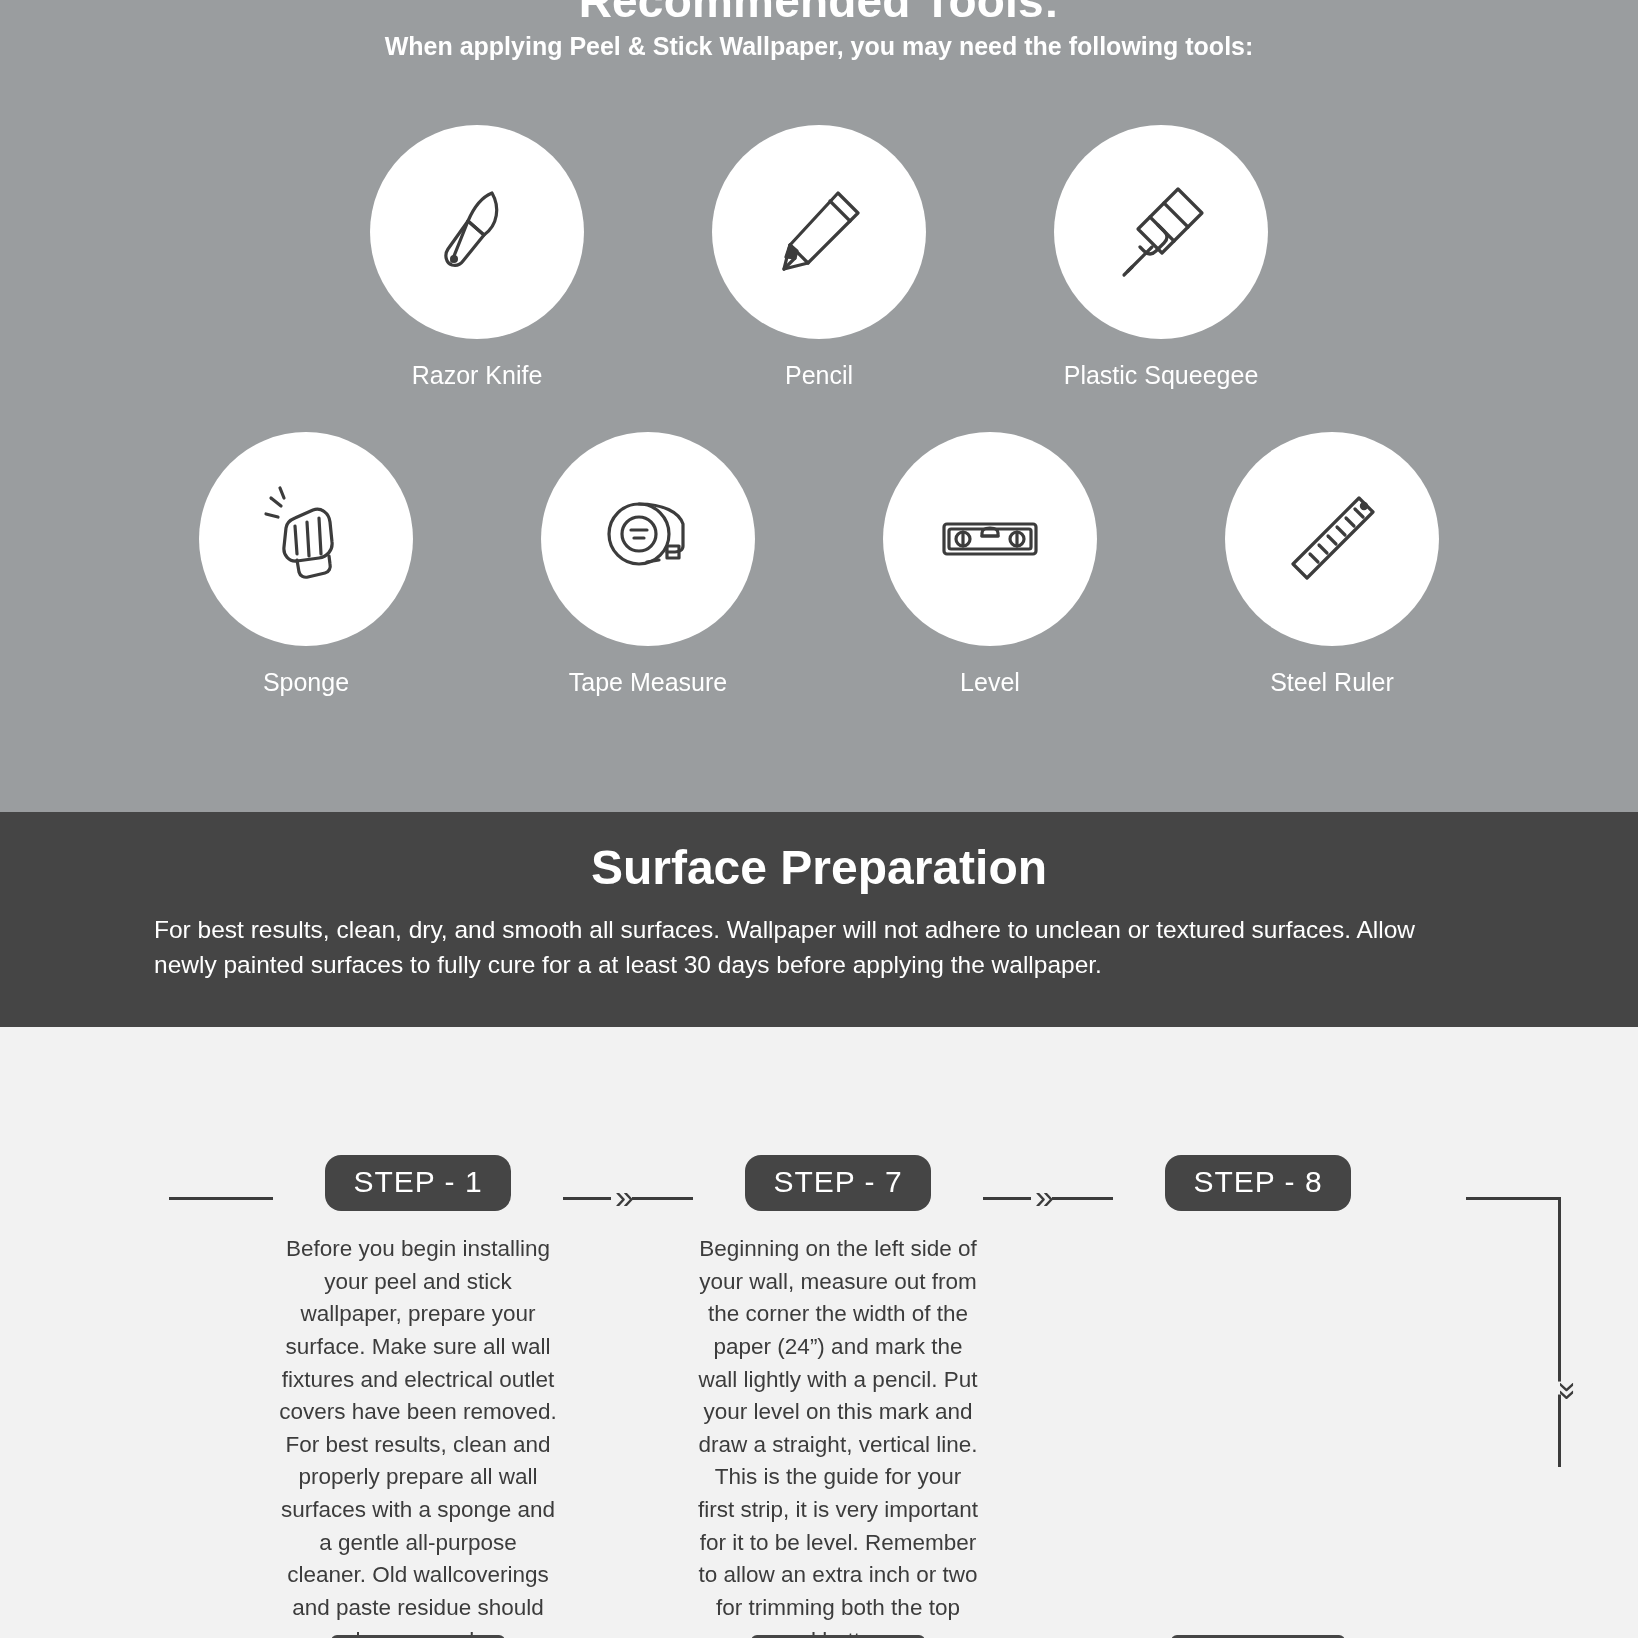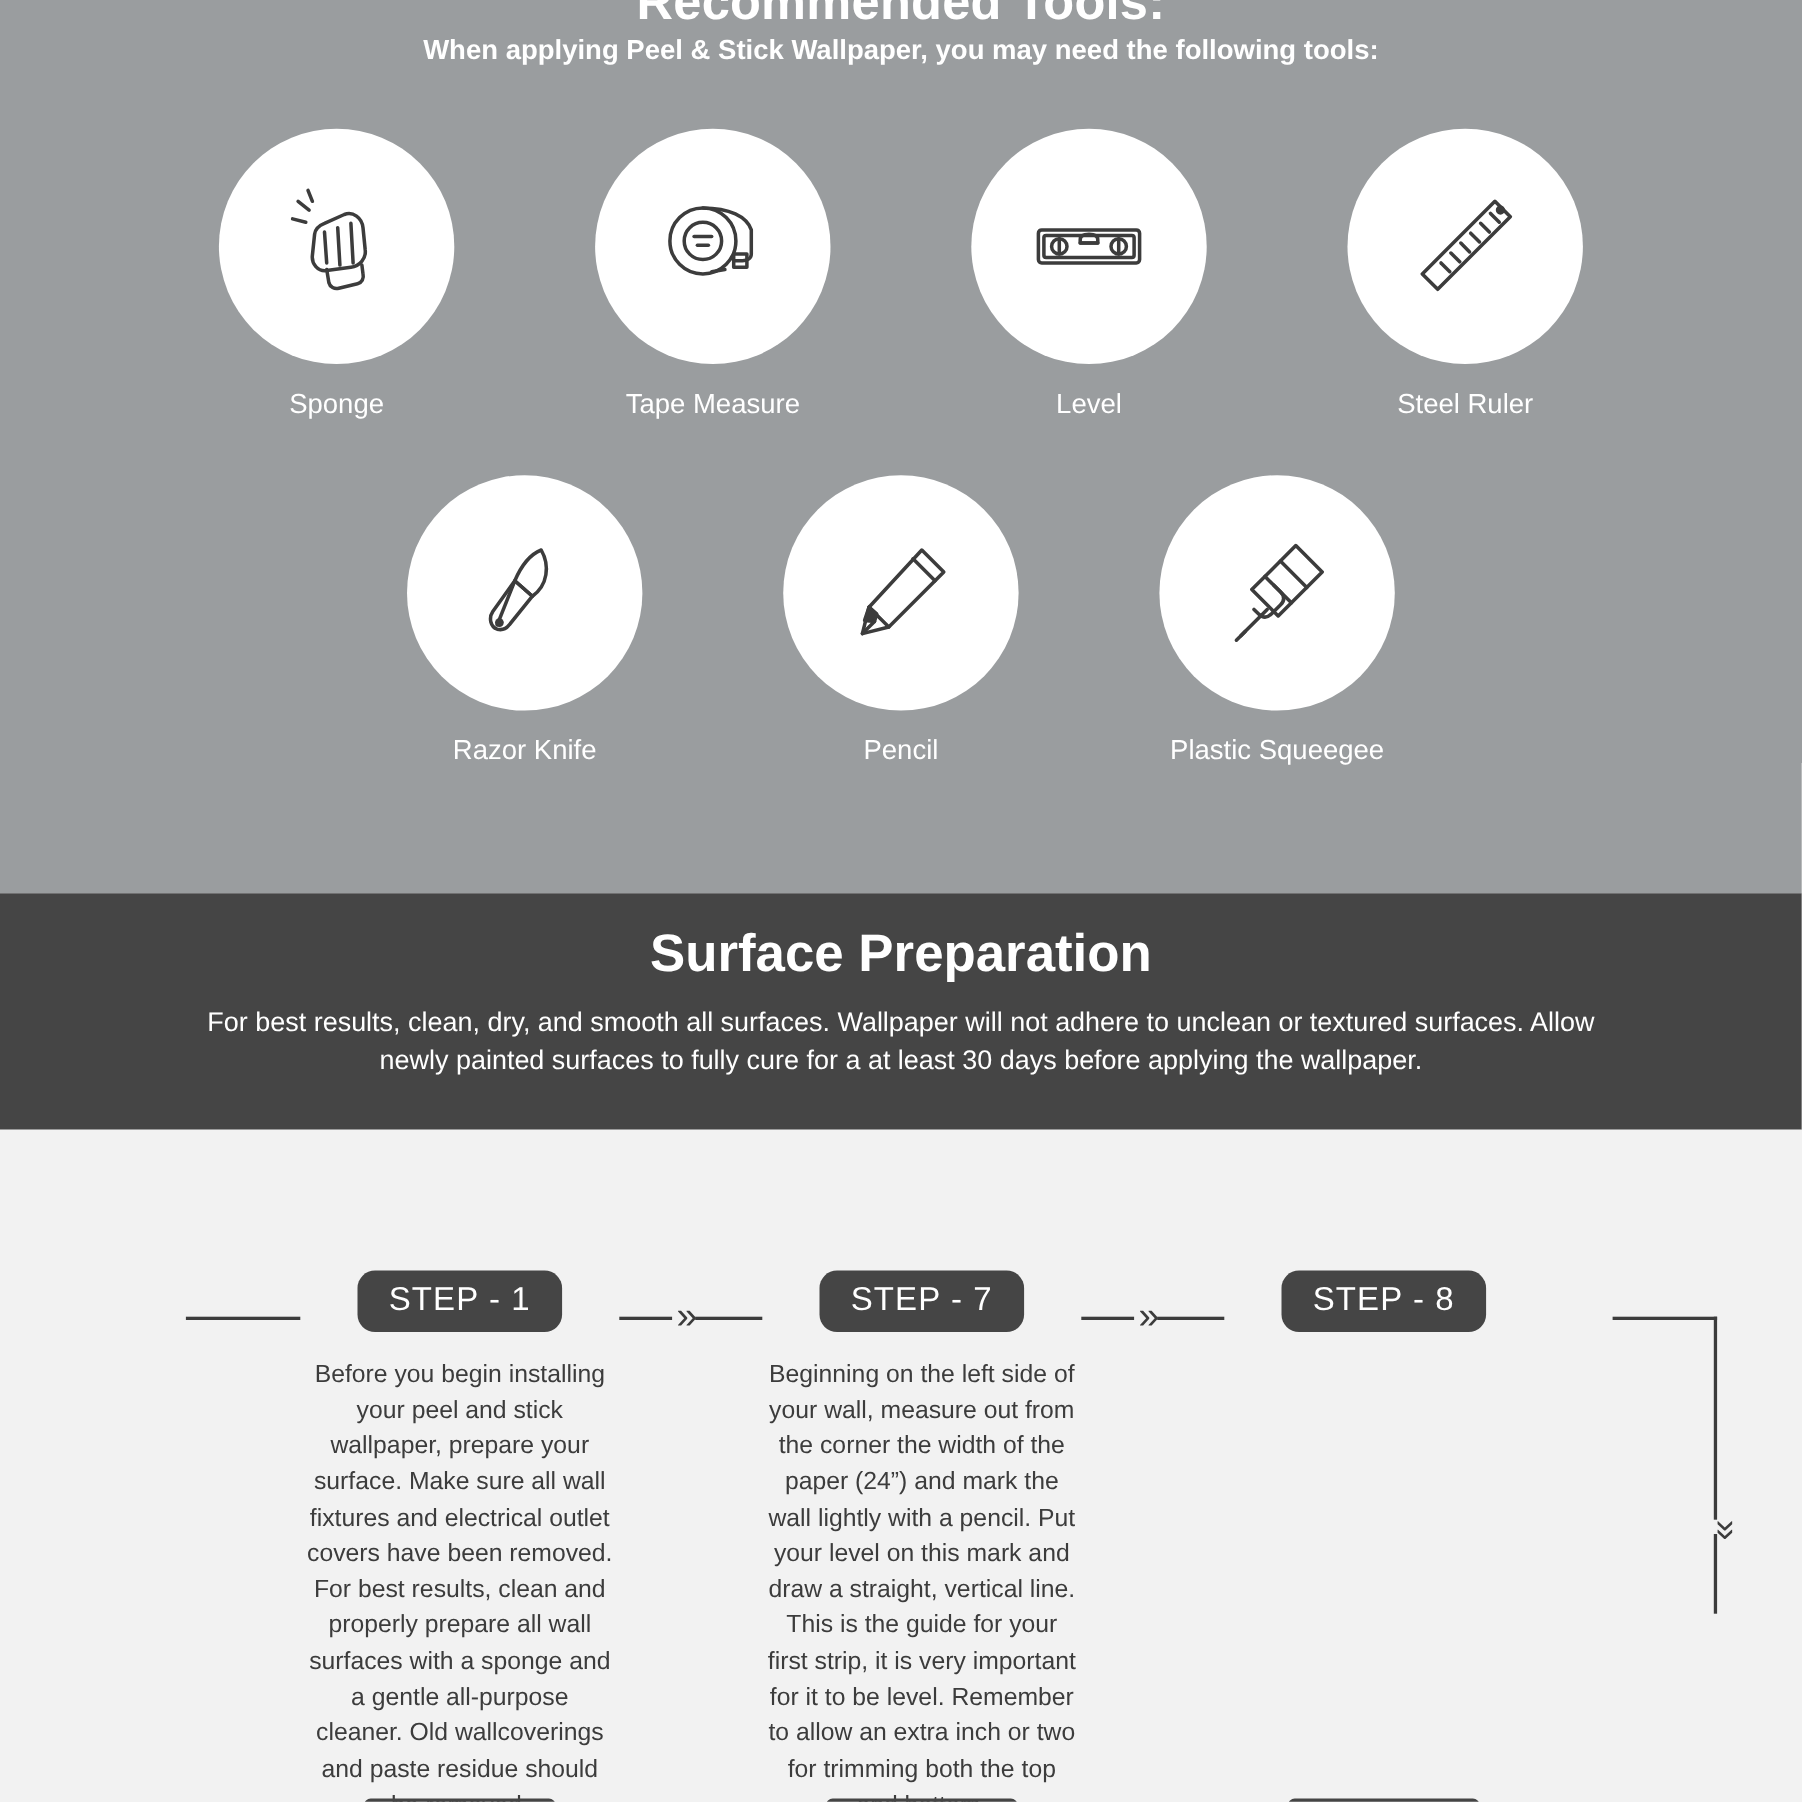--- a/index.html
+++ b/index.html
@@ -79,21 +79,20 @@
     color: #ffffff;
     font-size: 48px;
     font-weight: bold;
     text-align: center;
     margin: 0 0 18px 0;
   }
   .prep-text {
     color: #ffffff;
     font-size: 24.5px;
     line-height: 1.42;
-    text-align: center;
     margin: 0 auto;
     max-width: 1330px;
   }
 
   
   .steps-section {
     background: #f2f2f2;
     position: relative;
     height: 611px;
     padding-top: 128px;
@@ -213,20 +212,63 @@
 </style>
 </head>
 <body>
 
 <div class="page">
 
   <section class="tools-section">
     <h1 class="tools-title">Recommended Tools:</h1>
     <p class="tools-sub">When applying Peel &amp; Stick Wallpaper, you may need the following tools:</p>
 
+    <div class="tools-row row2">
+
+      <div class="tool">
+        <div class="tool-circle">
+          <svg width="110" height="110" viewBox="0 0 110 110" fill="none" stroke="#3c3c3c" stroke-width="3.2" stroke-linecap="round" stroke-linejoin="round">
+            <path d="M70 16 C78 30 76 48 62 58 L46 44 C52 30 60 20 70 16 Z"></path>
+            <path d="M62 58 L46 44 L26 72 C22 78 24 86 30 88 C34 89 38 88 41 84 Z"></path>
+            <path d="M46 44 L30 84"></path>
+            <circle cx="32" cy="82" r="4" fill="#3c3c3c" stroke="none"></circle>
+          </svg>
+        </div>
+        <div class="tool-label">Razor Knife</div>
+      </div>
+
+      <div class="tool">
+        <div class="tool-circle">
+          <svg width="110" height="110" viewBox="0 0 110 110" fill="none" stroke="#3c3c3c" stroke-width="3.2" stroke-linecap="round" stroke-linejoin="round">
+            <path d="M74 16 L94 36 L44 86 L20 92 L26 68 Z"></path>
+            <path d="M66 24 L86 44"></path>
+            <path d="M26 68 L44 86"></path>
+            <path d="M20 92 L31 81"></path>
+            <path d="M26 68 L22 80 L31 81 L33 74 Z" fill="#3c3c3c"></path>
+          </svg>
+        </div>
+        <div class="tool-label">Pencil</div>
+      </div>
+
+      <div class="tool">
+        <div class="tool-circle">
+          <svg width="110" height="110" viewBox="0 0 110 110" fill="none" stroke="#3c3c3c" stroke-width="3.2" stroke-linecap="round" stroke-linejoin="round">
+            <path d="M72 12 L96 36 L56 76 L32 52 Z"></path>
+            <path d="M44 40 L68 64"></path>
+            <path d="M58 26 L82 50"></path>
+            <path d="M52 48 L58 54 C62 58 62 62 58 66 L50 74 C46 78 42 78 38 74 L34 70"></path>
+            <path d="M46 70 L22 94"></path>
+            <path d="M18 98 L26 90"></path>
+          </svg>
+        </div>
+        <div class="tool-label">Plastic Squeegee</div>
+      </div>
+
+    </div>
+
     <div class="tools-row row1">
 
       <div class="tool">
         <div class="tool-circle">
           <svg width="110" height="110" viewBox="0 0 110 110" fill="none" stroke="#3c3c3c" stroke-width="3.2" stroke-linecap="round" stroke-linejoin="round">
             <path d="M44 34 L62 26 C70 23 78 29 79 38 L81 58 C82 66 76 73 68 74 L46 77 C38 78 32 71 33 63 L35 44 C35.5 39 39 36 44 34 Z"></path>
             <path d="M46 76 L48 88 C49 92 53 94 57 93 L74 89 C78 88 80 84 79 80 L78 72"></path>
             <path d="M44 42 L46 70"></path>
             <path d="M56 38 L58 72"></path>
             <path d="M68 34 L70 70"></path>
@@ -276,63 +318,20 @@
             <path d="M78 25 L86 33"></path>
             <path d="M69 34 L77 42"></path>
             <path d="M60 43 L68 51"></path>
             <path d="M51 52 L59 60"></path>
             <path d="M42 61 L50 69"></path>
             <path d="M33 70 L41 78"></path>
             <circle cx="87" cy="22" r="2.6" fill="#3c3c3c"></circle>
           </svg>
         </div>
         <div class="tool-label">Steel Ruler</div>
-      </div>
-
-    </div>
-
-    <div class="tools-row row2">
-
-      <div class="tool">
-        <div class="tool-circle">
-          <svg width="110" height="110" viewBox="0 0 110 110" fill="none" stroke="#3c3c3c" stroke-width="3.2" stroke-linecap="round" stroke-linejoin="round">
-            <path d="M70 16 C78 30 76 48 62 58 L46 44 C52 30 60 20 70 16 Z"></path>
-            <path d="M62 58 L46 44 L26 72 C22 78 24 86 30 88 C34 89 38 88 41 84 Z"></path>
-            <path d="M46 44 L30 84"></path>
-            <circle cx="32" cy="82" r="4" fill="#3c3c3c" stroke="none"></circle>
-          </svg>
-        </div>
-        <div class="tool-label">Razor Knife</div>
-      </div>
-
-      <div class="tool">
-        <div class="tool-circle">
-          <svg width="110" height="110" viewBox="0 0 110 110" fill="none" stroke="#3c3c3c" stroke-width="3.2" stroke-linecap="round" stroke-linejoin="round">
-            <path d="M74 16 L94 36 L44 86 L20 92 L26 68 Z"></path>
-            <path d="M66 24 L86 44"></path>
-            <path d="M26 68 L44 86"></path>
-            <path d="M20 92 L31 81"></path>
-            <path d="M26 68 L22 80 L31 81 L33 74 Z" fill="#3c3c3c"></path>
-          </svg>
-        </div>
-        <div class="tool-label">Pencil</div>
-      </div>
-
-      <div class="tool">
-        <div class="tool-circle">
-          <svg width="110" height="110" viewBox="0 0 110 110" fill="none" stroke="#3c3c3c" stroke-width="3.2" stroke-linecap="round" stroke-linejoin="round">
-            <path d="M72 12 L96 36 L56 76 L32 52 Z"></path>
-            <path d="M44 40 L68 64"></path>
-            <path d="M58 26 L82 50"></path>
-            <path d="M52 48 L58 54 C62 58 62 62 58 66 L50 74 C46 78 42 78 38 74 L34 70"></path>
-            <path d="M46 70 L22 94"></path>
-            <path d="M18 98 L26 90"></path>
-          </svg>
-        </div>
-        <div class="tool-label">Plastic Squeegee</div>
       </div>
 
     </div>
   </section>
 
   <section class="prep-band">
     <h2 class="prep-title">Surface Preparation</h2>
     <p class="prep-text">For best results, clean, dry, and smooth all surfaces. Wallpaper will not adhere to unclean or textured surfaces. Allow newly painted surfaces to fully cure for a at least 30 days before applying the wallpaper.</p>
   </section>
 

